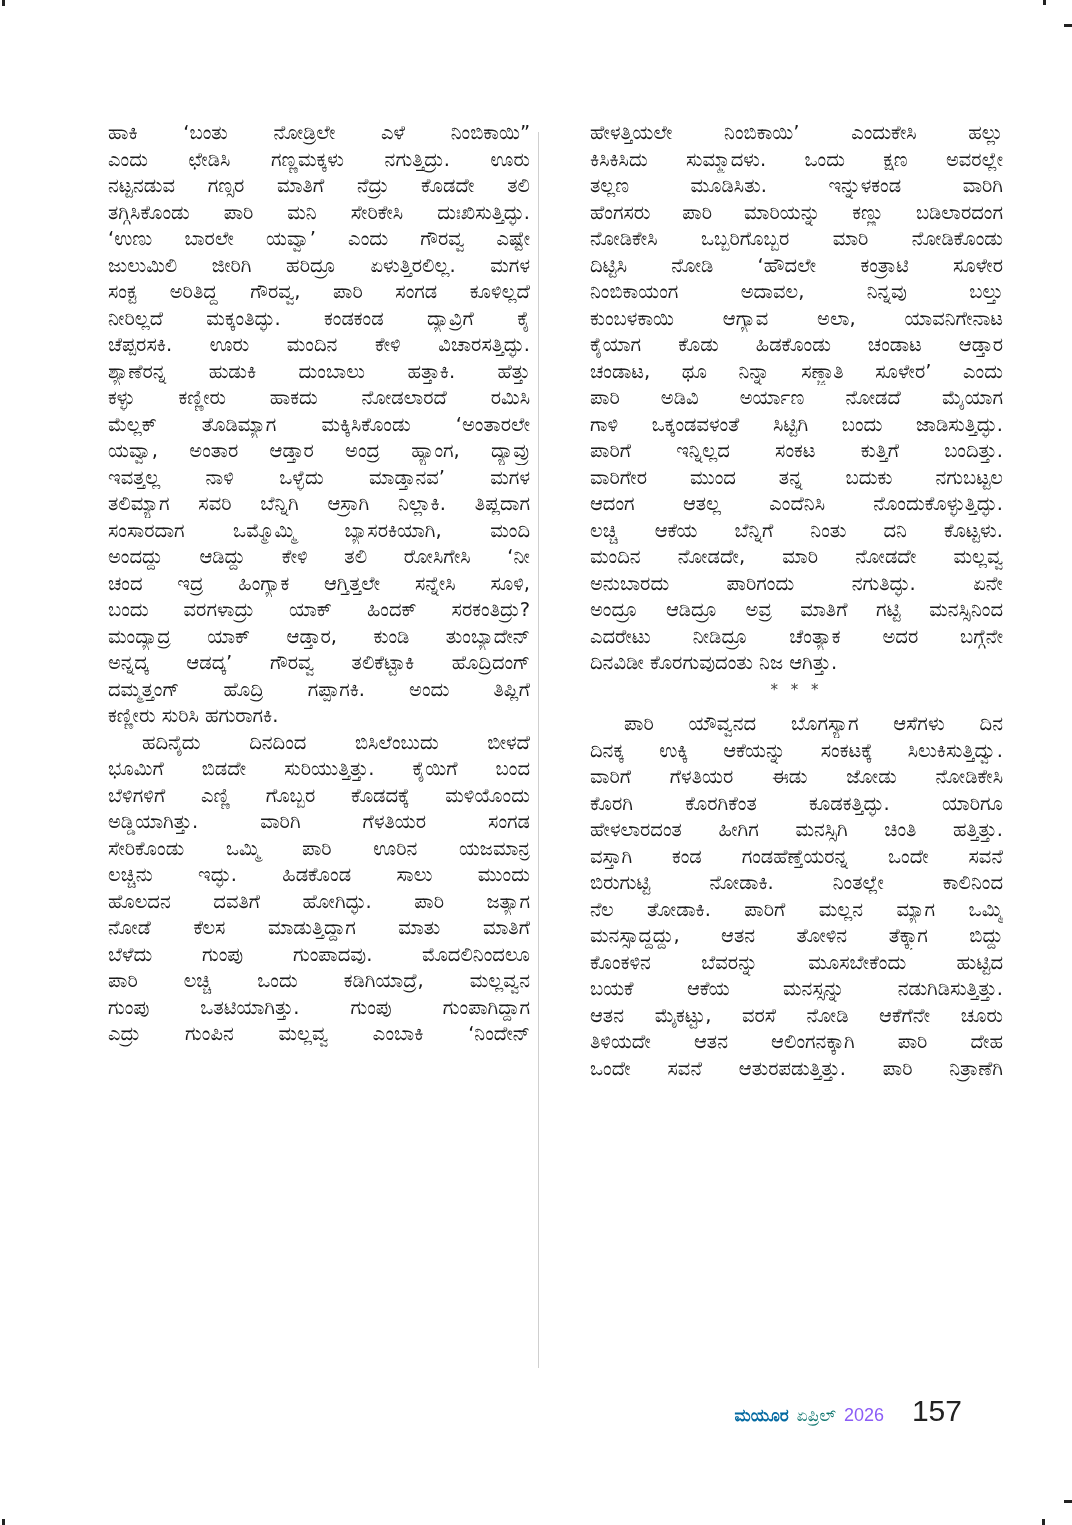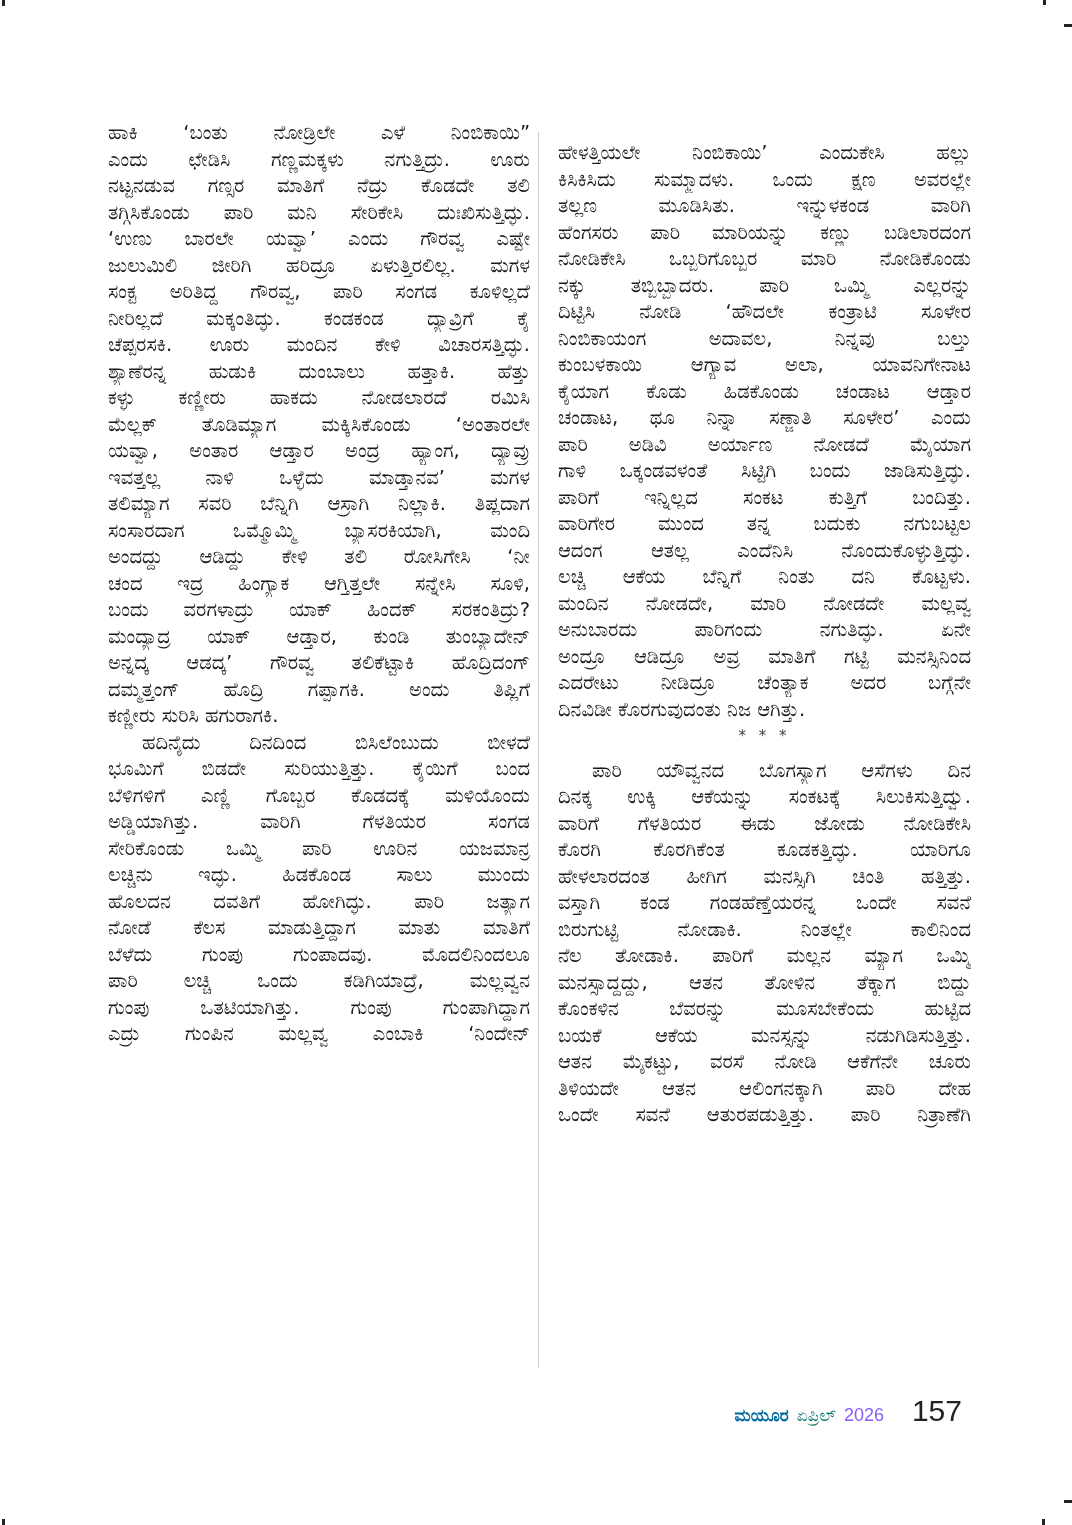--- a/index.html
+++ b/index.html
@@ -1,20 +1,20 @@
 <!DOCTYPE html>
 <html><head>
 <meta charset="utf-8">
 <style>
   html, body { margin: 0; padding: 0; background: #ffffff; }
   body { width: 1072px; height: 1525px; position: relative; overflow: hidden; font-family: "DejaVu Sans", "Liberation Sans", sans-serif; color: #1a1a1a; }
   .crop { position: absolute; background: #222; }
   .col { position: absolute; top: 120px; }
   .col-left { left: 108px; width: 422px; }
-  .col-right { left: 558px; width: 413px; margin-top: 20px; }
+  .col-right { left: 590px; width: 413px; }
   .line { font-size: 19.5px; line-height: 26.5px; height: 26.5px; white-space: nowrap; text-align: justify; text-align-last: justify; overflow: hidden; letter-spacing: 0px; }
   .line.last { text-align-last: left; }
   .line.indent { padding-left: 34px; }
   .line.sep { text-align: center; text-align-last: center; font-size: 15px; letter-spacing: 4px; color: #444; }
   .line.gap { height: 8px; }
   .divider { position: absolute; left: 538px; top: 132px; width: 1px; height: 1236px; background: #cfcfcf; }
   .footer { position: absolute; top: 1394px; right: 110px; display: flex; align-items: baseline; gap: 8px; }
   .brand { font-family: "DejaVu Sans", sans-serif; font-weight: bold; font-size: 17px; color: #0369a1; }
   .month { font-size: 17px; color: #0f766e; }
   .year { font-family: "Liberation Sans", sans-serif; font-size: 18px; color: #8b5cf6; }
@@ -67,21 +67,20 @@
     <div class="line">ಗುಂಪು ಒತಟಿಯಾಗಿತ್ತು. ಗುಂಪು ಗುಂಪಾಗಿದ್ದಾಗ</div>
     <div class="line">ಎದ್ರು ಗುಂಪಿನ ಮಲ್ಲವ್ವ ಎಂಬಾಕಿ ‘ನಿಂದೇನ್</div>
   </div>
 <div class="divider"></div>
 <div class="col col-right" id="col-right">
     <div class="line">ಹೇಳತ್ತಿಯಲೇ ನಿಂಬಿಕಾಯಿ’ ಎಂದುಕೇಸಿ ಹಲ್ಲು</div>
     <div class="line">ಕಿಸಿಕಿಸಿದು ಸುಮ್ಮಾದಳು. ಒಂದು ಕ್ಷಣ ಅವರಲ್ಲೇ</div>
     <div class="line">ತಲ್ಲಣ ಮೂಡಿಸಿತು. ಇನ್ನುಳಕಂಡ ವಾರಿಗಿ</div>
     <div class="line">ಹೆಂಗಸರು ಪಾರಿ ಮಾರಿಯನ್ನು ಕಣ್ಣು ಬಡಿಲಾರದಂಗ</div>
     <div class="line">ನೋಡಿಕೇಸಿ ಒಬ್ಬರಿಗೊಬ್ಬರ ಮಾರಿ ನೋಡಿಕೊಂಡು</div>
-    <div class="line">ನಕ್ಕು ತಬ್ಬಿಬ್ಬಾದರು. ಪಾರಿ ಒಮ್ಮಿ ಎಲ್ಲರನ್ನು</div>
     <div class="line">ದಿಟ್ಟಿಸಿ ನೋಡಿ ‘ಹೌದಲೇ ಕಂತ್ರಾಟಿ ಸೂಳೇರ</div>
     <div class="line">ನಿಂಬಿಕಾಯಂಗ ಅದಾವಲ, ನಿನ್ನವು ಬಲ್ತು</div>
     <div class="line">ಕುಂಬಳಕಾಯಿ ಆಗ್ಯಾವ ಅಲಾ, ಯಾವನಿಗೇನಾಟ</div>
     <div class="line">ಕೈಯಾಗ ಕೊಡು ಹಿಡಕೊಂಡು ಚಂಡಾಟ ಆಡ್ತಾರ</div>
     <div class="line">ಚಂಡಾಟ, ಥೂ ನಿನ್ನಾ ಸಣ್ಜಾತಿ ಸೂಳೇರ’ ಎಂದು</div>
     <div class="line">ಪಾರಿ ಅಡಿವಿ ಅರ್ಯಾಣ ನೋಡದೆ ಮೈಯಾಗ</div>
     <div class="line">ಗಾಳಿ ಒಕ್ಕಂಡವಳಂತೆ ಸಿಟ್ಟಿಗಿ ಬಂದು ಜಾಡಿಸುತ್ತಿದ್ಳು.</div>
     <div class="line">ಪಾರಿಗೆ ಇನ್ನಿಲ್ಲದ ಸಂಕಟ ಕುತ್ತಿಗೆ ಬಂದಿತ್ತು.</div>
     <div class="line">ವಾರಿಗೇರ ಮುಂದ ತನ್ನ ಬದುಕು ನಗುಬಟ್ಟಲ</div>
     <div class="line">ಆದಂಗ ಆತಲ್ಲ ಎಂದೆನಿಸಿ ನೊಂದುಕೊಳ್ಳುತ್ತಿದ್ಳು.</div>

